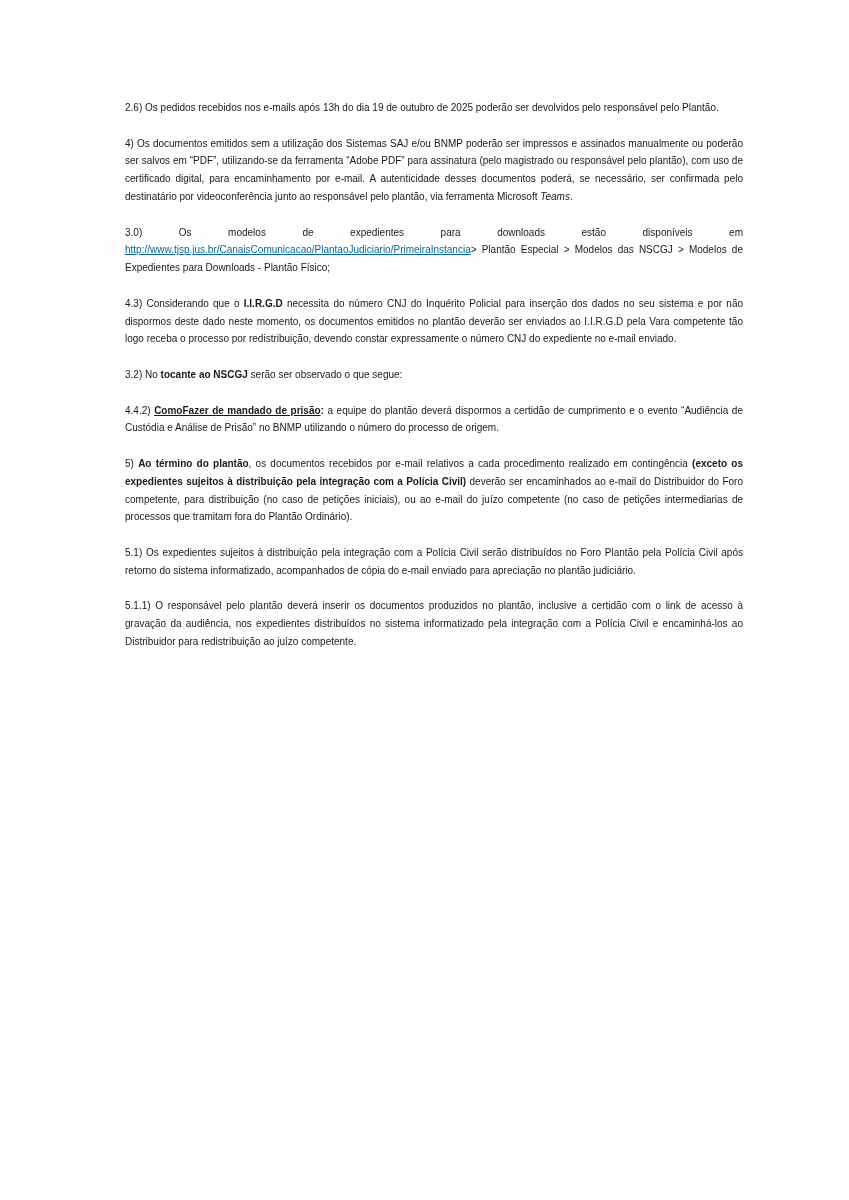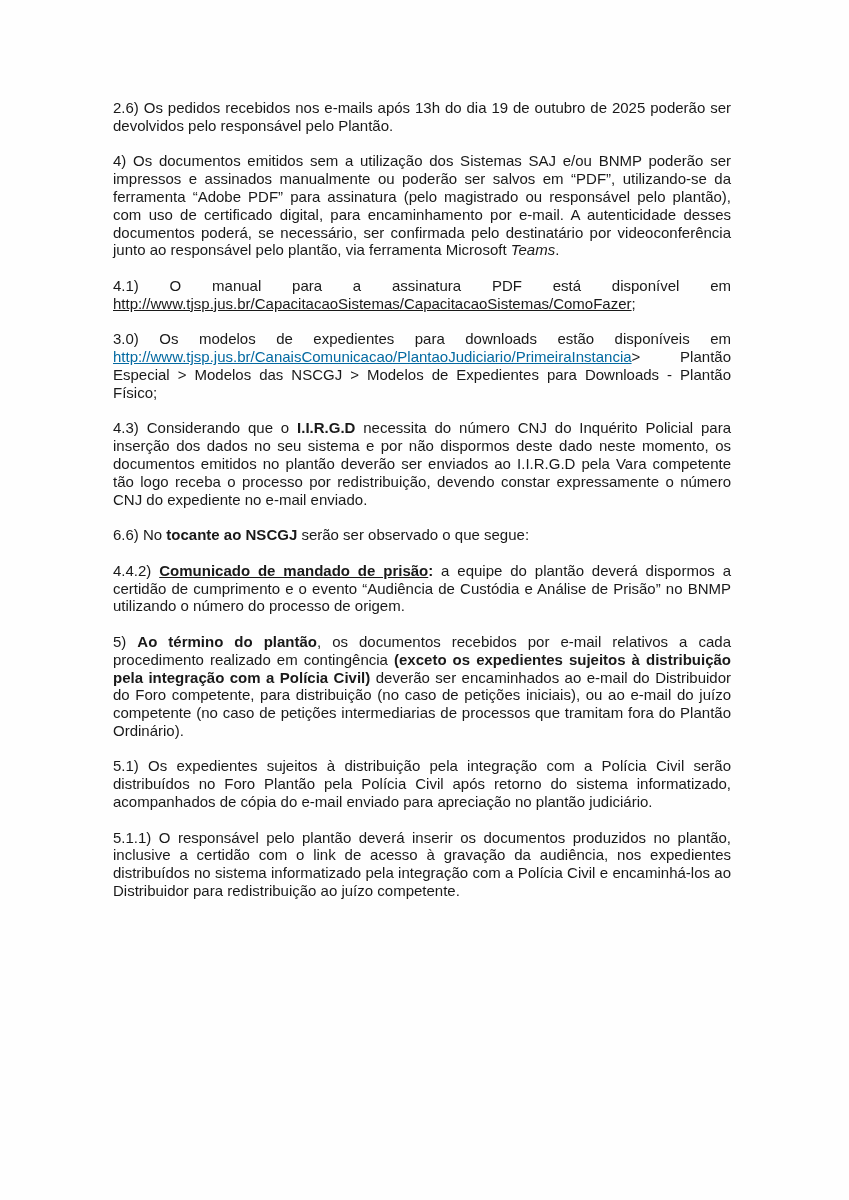--- a/index.html
+++ b/index.html
@@ -10,24 +10,24 @@
   .page {
     position: relative;
     width: 849px;
     height: 1200px;
     background: #fefefe;
     overflow: hidden;
     font-family: "Liberation Sans", "DejaVu Sans", sans-serif;
   }
   .doc-body {
     position: absolute;
-    left: 113px;
+    left: 125px;
     top: 99px;
     width: 618px;
-    font-size: 15px;
+    font-size: 10px;
     line-height: 17.8px;
     text-align: justify;
     letter-spacing: 0;
   }
   p.para {
     margin: 0 0 17.8px 0;
     padding: 0;
   }
   .b { font-weight: bold; }
   .i { font-style: italic; }
@@ -39,22 +39,21 @@
     cursor: pointer;
   }
 </style>
 </head>
 <body>
 
 <div class="page" style="background: rgb(254, 254, 254); color: rgb(25, 25, 25);">
   <div class="doc-body" id="doc-body">
       <p class="para"><span>2.6) Os pedidos recebidos nos e-mails após 13h do dia 19 de outubro de 2025 poderão ser devolvidos pelo responsável pelo Plantão.</span></p>
       <p class="para"><span>4) Os documentos emitidos sem a utilização dos Sistemas SAJ e/ou BNMP poderão ser impressos e assinados manualmente ou poderão ser salvos em “PDF”, utilizando-se da ferramenta “Adobe PDF” para assinatura (pelo magistrado ou responsável pelo plantão), com uso de certificado digital, para encaminhamento por e-mail. A autenticidade desses documentos poderá, se necessário, ser confirmada pelo destinatário por videoconferência junto ao responsável pelo plantão, via ferramenta Microsoft </span><span class="i">Teams</span><span>.</span></p>
-      <p class="para"><span>4.1) O manual para a assinatura PDF está disponível em </span><span class="link" style="color: rgb(25, 25, 25);">http://www.tjsp.jus.br/CapacitacaoSistemas/CapacitacaoSistemas/ComoFazer</span><span>;</span></p>
       <p class="para"><span>3.0) Os modelos de expedientes para downloads estão disponíveis em </span><span class="link" style="color: #0369a1;">http://www.tjsp.jus.br/CanaisComunicacao/PlantaoJudiciario/PrimeiraInstancia</span><span>&gt; Plantão Especial &gt; Modelos das NSCGJ &gt; Modelos de Expedientes para Downloads - Plantão Físico;</span></p>
       <p class="para"><span>4.3) Considerando que o </span><span class="b">I.I.R.G.D</span><span> necessita do número CNJ do Inquérito Policial para inserção dos dados no seu sistema e por não dispormos deste dado neste momento, os documentos emitidos no plantão deverão ser enviados ao I.I.R.G.D pela Vara competente tão logo receba o processo por redistribuição, devendo constar expressamente o número CNJ do expediente no e-mail enviado.</span></p>
-      <p class="para"><span>6.6) No </span><span class="b">tocante ao NSCGJ</span><span> serão ser observado o que segue:</span></p>
-      <p class="para"><span>4.4.2) </span><span class="b u">Comunicado de mandado de prisão</span><span class="b">:</span><span> a equipe do plantão deverá dispormos a certidão de cumprimento e o evento “Audiência de Custódia e Análise de Prisão” no BNMP utilizando o número do processo de origem.</span></p>
+      <p class="para"><span>3.2) No </span><span class="b">tocante ao NSCGJ</span><span> serão ser observado o que segue:</span></p>
+      <p class="para"><span>4.4.2) </span><span class="b u">ComoFazer de mandado de prisão</span><span class="b">:</span><span> a equipe do plantão deverá dispormos a certidão de cumprimento e o evento “Audiência de Custódia e Análise de Prisão” no BNMP utilizando o número do processo de origem.</span></p>
       <p class="para"><span>5) </span><span class="b">Ao término do plantão</span><span>, os documentos recebidos por e-mail relativos a cada procedimento realizado em contingência </span><span class="b">(exceto os expedientes sujeitos à distribuição pela integração com a Polícia Civil)</span><span> deverão ser encaminhados ao e-mail do Distribuidor do Foro competente, para distribuição (no caso de petições iniciais), ou ao e-mail do juízo competente (no caso de petições intermediarias de processos que tramitam fora do Plantão Ordinário).</span></p>
       <p class="para"><span>5.1) Os expedientes sujeitos à distribuição pela integração com a Polícia Civil serão distribuídos no Foro Plantão pela Polícia Civil após retorno do sistema informatizado, acompanhados de cópia do e-mail enviado para apreciação no plantão judiciário.</span></p>
       <p class="para"><span>5.1.1) O responsável pelo plantão deverá inserir os documentos produzidos no plantão, inclusive a certidão com o link de acesso à gravação da audiência, nos expedientes distribuídos no sistema informatizado pela integração com a Polícia Civil e encaminhá-los ao Distribuidor para redistribuição ao juízo competente.</span></p>
     </div>
 </div>
 
 </body></html>

